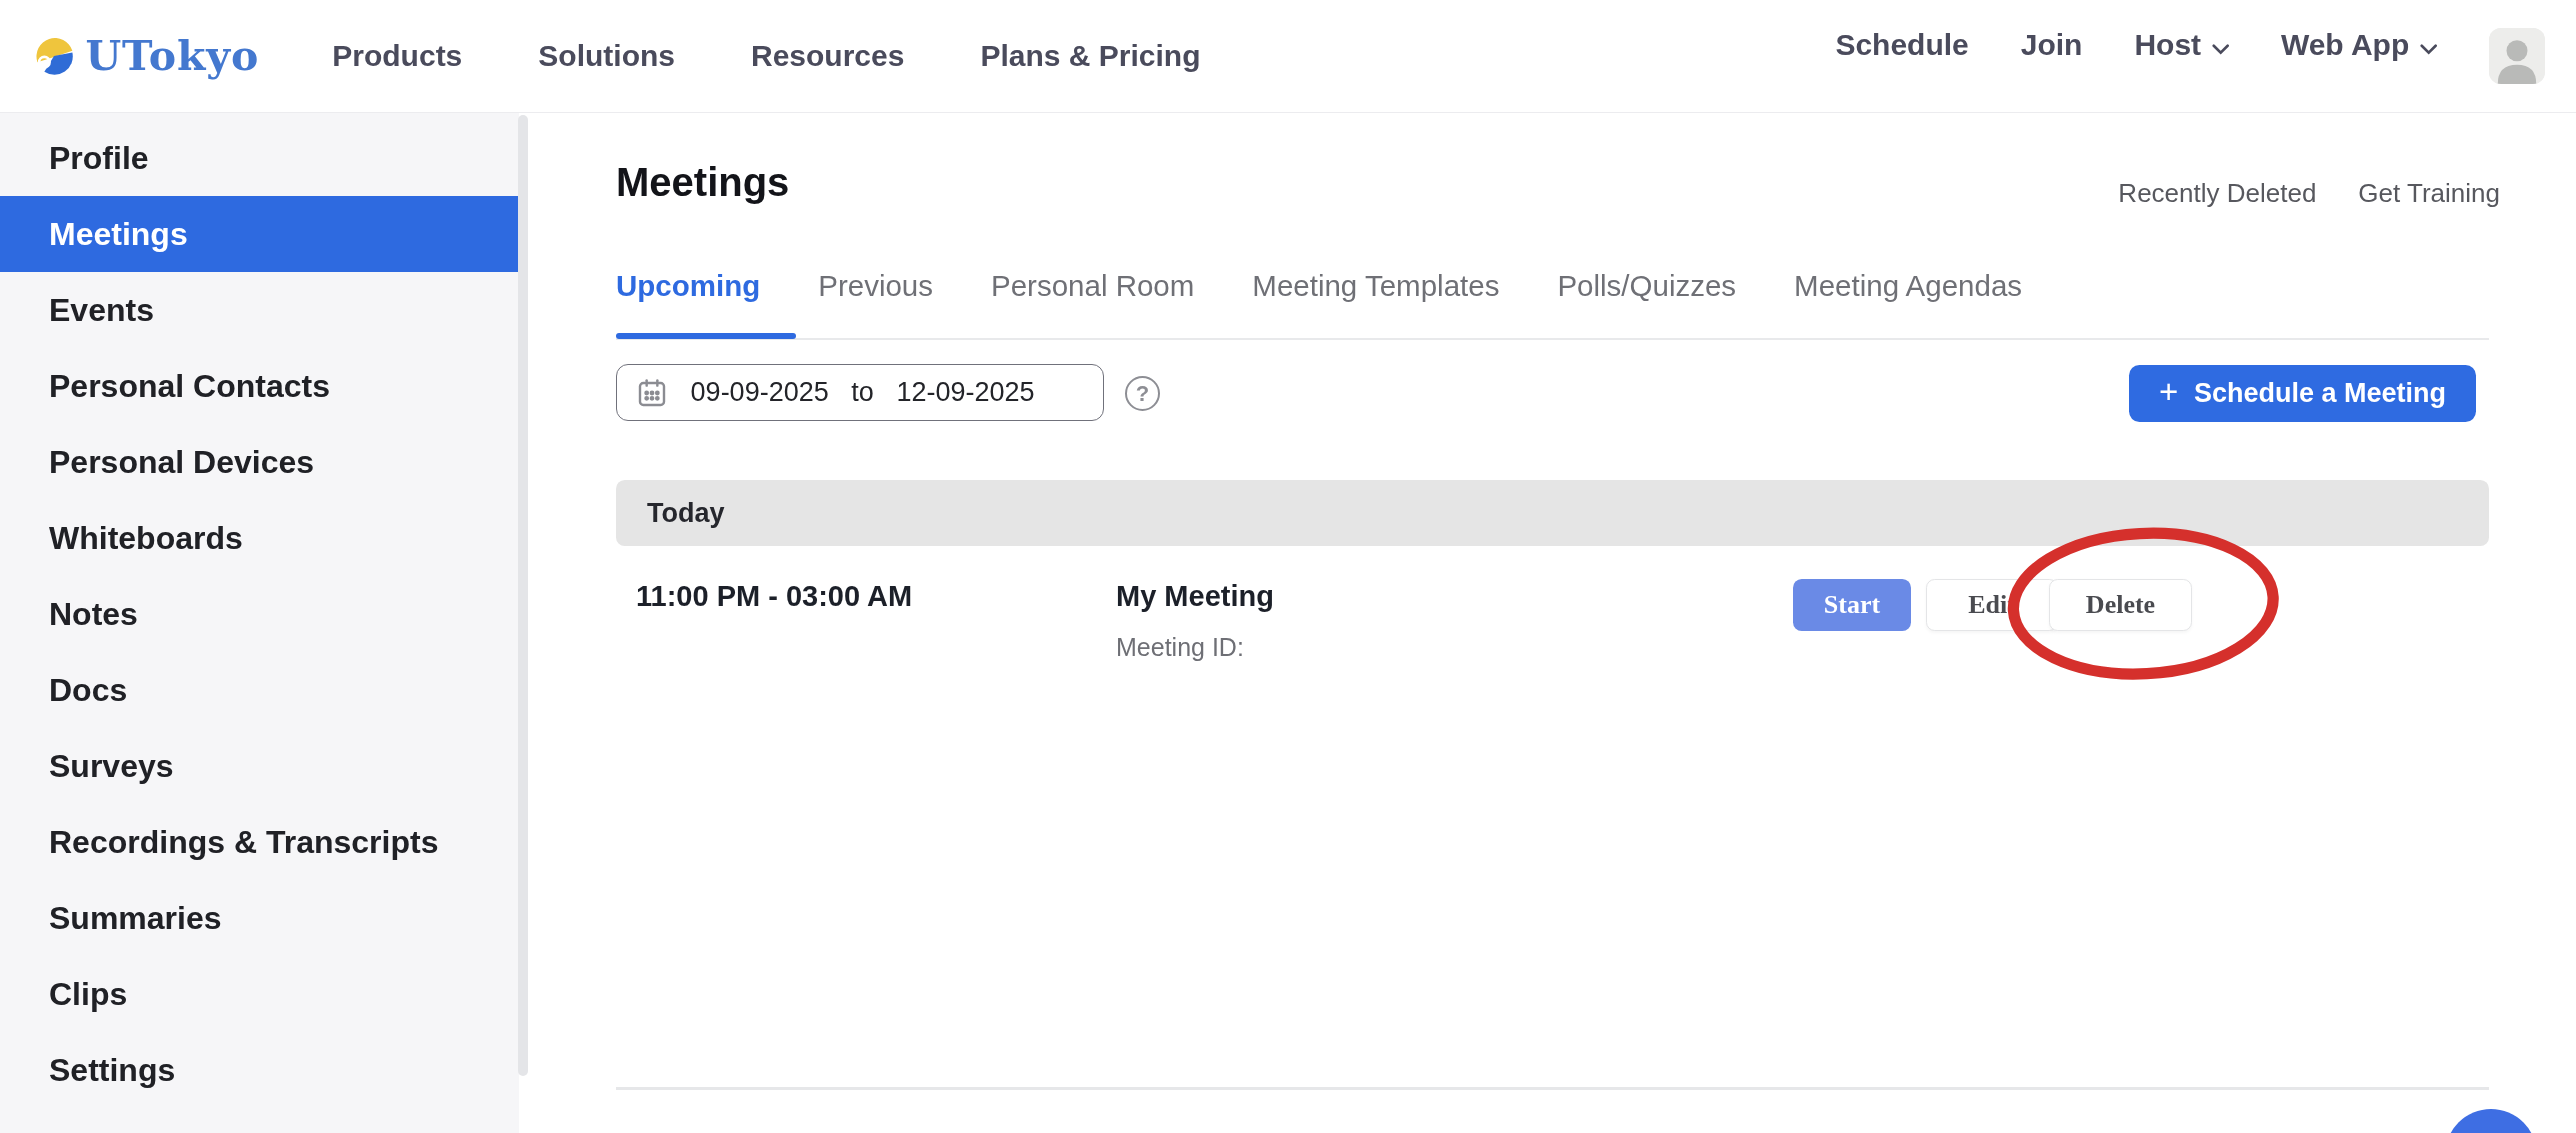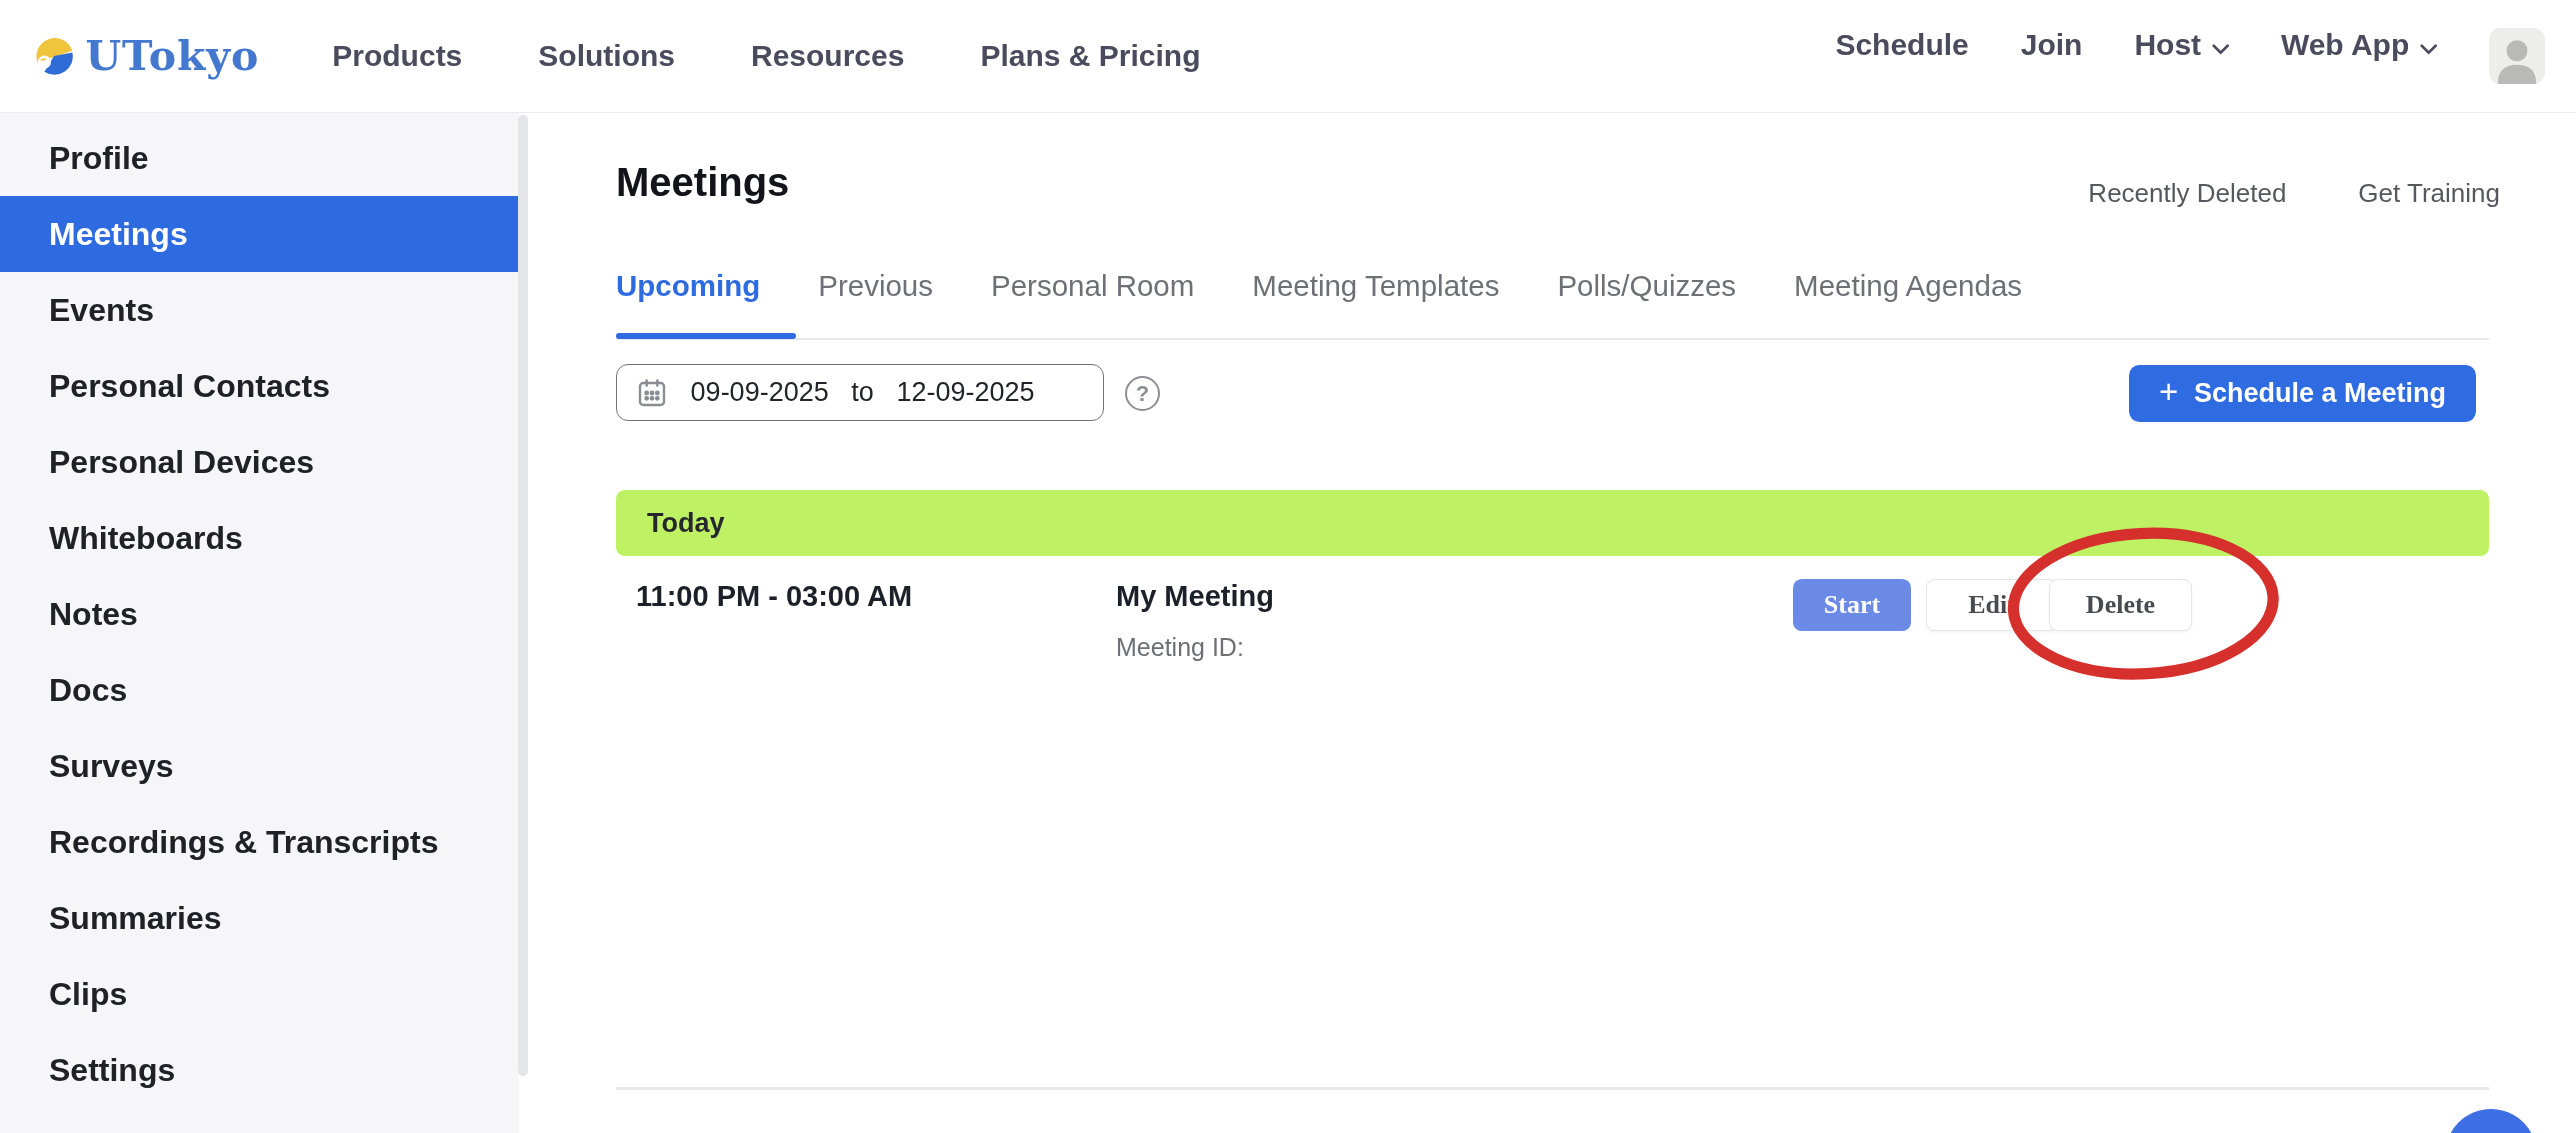--- a/index.html
+++ b/index.html
@@ -20,42 +20,42 @@
   .avatar{width:56px;height:56px;border-radius:12px;background:#ededeb;overflow:hidden;cursor:pointer;flex:none;}
   
   .sidebar{position:absolute;left:0;top:113px;width:519px;height:1021px;background:#f6f6f8;
     padding-top:7px;box-sizing:border-box;}
   .side-item{height:76px;display:flex;align-items:center;padding-left:49px;font-size:32px;
     font-weight:600;color:#202126;cursor:pointer;}
   .side-item.active{background:#2e6ae0;color:#ffffff;}
   .scrollbar{position:absolute;left:518px;top:115px;width:10.4px;height:961px;background:#e4e5e8;border-radius:6px;cursor:pointer;}
   
   .page-title{position:absolute;left:616px;top:160px;font-size:40px;font-weight:700;color:#131419;}
-  .top-links{position:absolute;top:178px;right:76px;display:flex;gap:72px;}
+  .top-links{position:absolute;top:178px;right:76px;display:flex;gap:42px;}
   .top-link{font-size:26px;color:#57585e;cursor:pointer;white-space:nowrap;}
   
   .tabs{position:absolute;left:616px;top:269px;display:flex;gap:58px;}
   .tab{font-size:29.5px;font-weight:500;color:#6f7076;cursor:pointer;white-space:nowrap;}
   .tab.active{color:#2e6ae0;font-weight:600;}
   .tabs-baseline{position:absolute;left:616px;top:338px;width:1873px;height:1.7px;background:#e8e9eb;}
   .tab-underline{position:absolute;left:616px;top:333px;width:180px;height:6px;background:#2e6ae0;border-radius:3.5px;}
   
   .date-filter{position:absolute;left:616px;top:364px;width:488px;height:57px;border:1.7px solid #70717b;
     border-radius:12px;box-sizing:border-box;display:flex;align-items:center;padding-left:19px;gap:22.6px;
     font-size:27px;color:#232429;background:#fff;cursor:pointer;white-space:nowrap;}
   .date-sep{color:#232429;}
   .help-btn{position:absolute;left:1125px;top:376px;width:35px;height:35px;border-radius:50%;
     border:2.6px solid #8d8e94;color:#8d8e94;display:flex;align-items:center;justify-content:center;
     font-size:22px;box-sizing:border-box;cursor:pointer;font-weight:600;}
   .schedule-btn{position:absolute;left:2129px;top:365px;width:347px;height:57px;background:#2f6be1;
     border-radius:10.4px;color:#fff;display:flex;align-items:center;justify-content:center;gap:15.6px;
     font-size:27px;font-weight:600;cursor:pointer;}
   .plus{font-size:33px;font-weight:400;margin-top:-3.5px;}
   
-  .today-band{position:absolute;left:616px;top:490px;width:1873px;height:66px;background:#bef264;
+  .today-band{position:absolute;left:616px;top:480px;width:1873px;height:66px;background:#e5e5e5;
     border-radius:8.7px;display:flex;align-items:center;padding-left:31px;box-sizing:border-box;
     font-size:27px;font-weight:700;color:#26272d;}
   .meeting-time{position:absolute;left:636px;top:580px;font-size:29px;font-weight:700;color:#1c2029;white-space:nowrap;}
   .meeting-title{position:absolute;left:1116px;top:580px;font-size:29px;font-weight:700;color:#1c2029;}
   .meeting-id{position:absolute;left:1116px;top:633px;font-size:25px;color:#6e6f75;}
   .btn{position:absolute;height:52px;border-radius:8.7px;display:flex;align-items:center;justify-content:center;
     font-size:26px;font-weight:600;box-sizing:border-box;cursor:pointer;font-family:Liberation Serif, serif;}
   .btn-start{left:1793px;top:579px;width:118px;background:#6a8ae6;color:#fff;}
   .btn-edit{left:1926px;top:579px;width:132px;background:#fff;border:1.7px solid #e4e5e7;color:#4a4b50;box-shadow:0 1.7px 3.5px rgba(0,0,0,.04);}
   .btn-delete{left:2049px;top:579px;width:143px;background:#fff;border:1.7px solid #e4e5e7;color:#4a4b50;box-shadow:0 1.7px 3.5px rgba(0,0,0,.04);}

